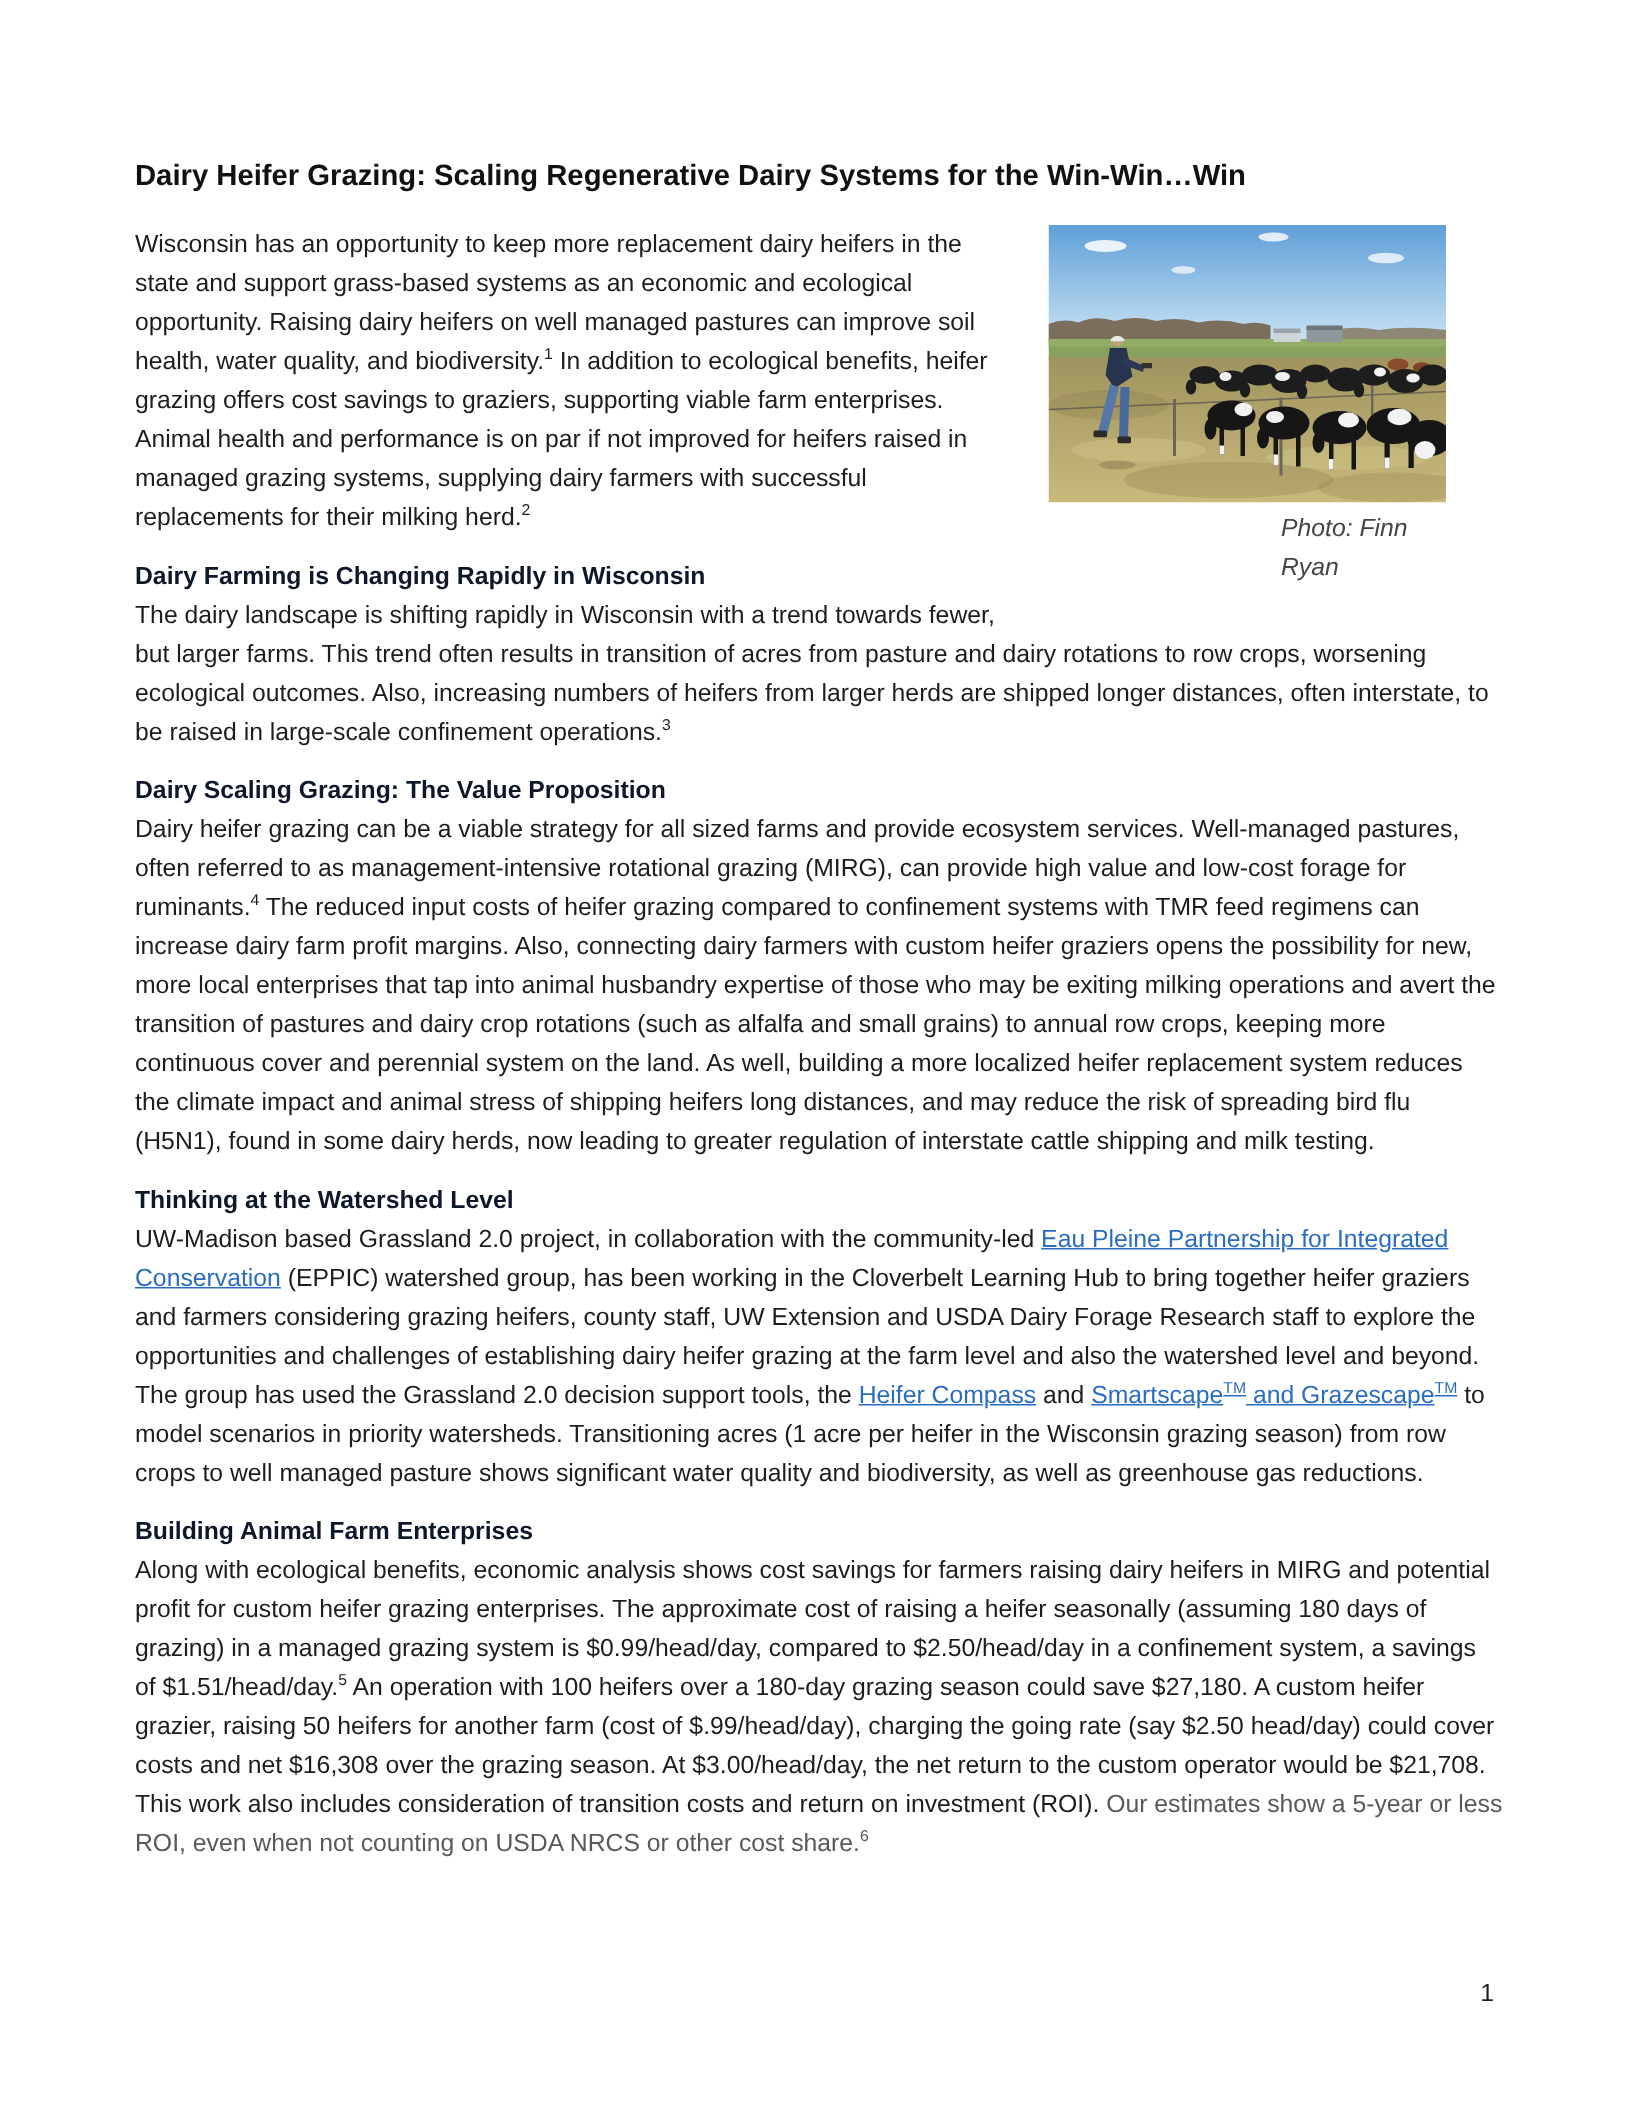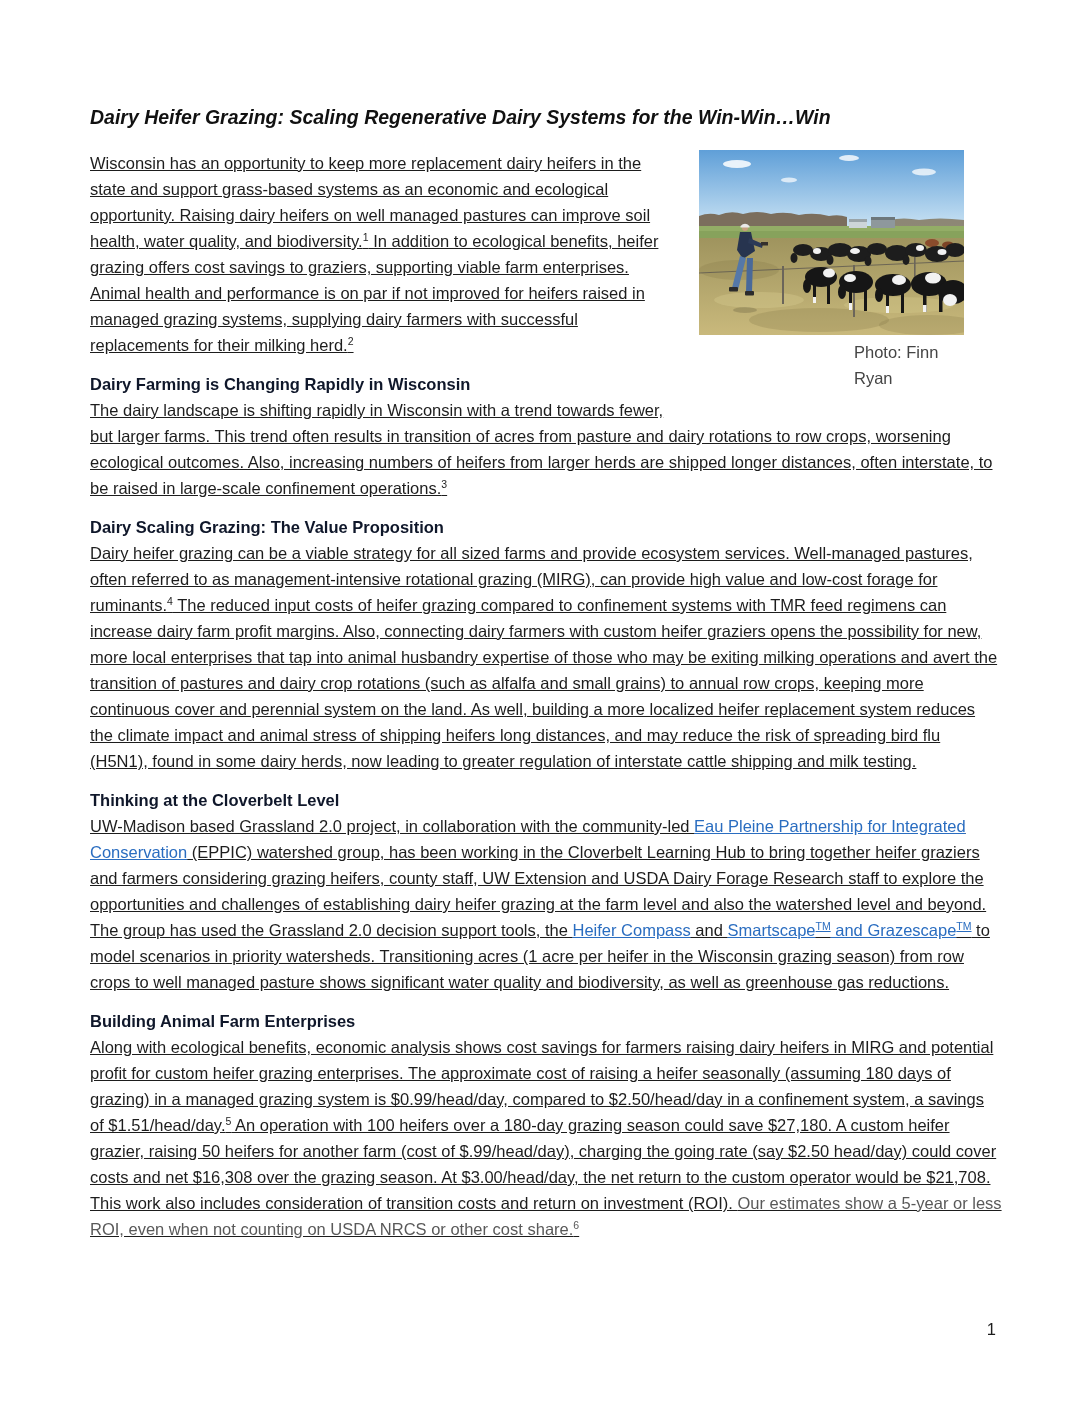--- a/index.html
+++ b/index.html
@@ -15,47 +15,47 @@
     position: absolute;
     left: 90px; top: 104px;
     width: 912px;
   }
   .doc-title {
     font-weight: bold;
     font-size: 19.5px;
     line-height: 26px;
     margin: 0 0 20px 0;
     color: #111;
-    font-style: italic;
   }
   .content {
     font-size: 16.5px;
     line-height: 26px;
   }
   figure.photo-float {
     float: right;
     width: 265px;
     margin: 0 38px 10px 30px;
     padding: 0;
   }
   .photo-frame { width: 265px; height: 185px; display: block; }
   .photo-caption {
     margin-top: 4px;
     margin-left: 155px;
     width: 112px;
     font-size: 16.5px;
     line-height: 26px;
     color: #454545;
+    font-style: italic;
   }
   .heading {
     font-weight: bold;
     margin: 0;
     color: #0f172a;
   }
-  p.para { margin: 0 0 13px 0; text-decoration: underline; }
+  p.para { margin: 0 0 13px 0; }
   .sup {
     font-size: 10.5px;
     vertical-align: super;
     line-height: 0;
   }
   .link {
     color: #2a6dc0;
     text-decoration: underline;
     cursor: pointer;
   }
@@ -188,21 +188,21 @@
       </svg>
       <figcaption class="photo-caption">Photo: Finn Ryan</figcaption>
     </figure>
 
     <div id="sections">
         <p class="para"><span>Wisconsin has an opportunity to keep more replacement dairy heifers in the state and support grass-based systems as an economic and ecological opportunity. Raising dairy heifers on well managed pastures can improve soil health, water quality, and biodiversity.</span><span class="sup">1</span><span> In addition to ecological benefits, heifer grazing offers cost savings to graziers, supporting viable farm enterprises. Animal health and performance is on par if not improved for heifers raised in managed grazing systems, supplying dairy farmers with successful replacements for their milking herd.</span><span class="sup">2</span></p>
         <div class="heading">Dairy Farming is Changing Rapidly in Wisconsin</div>
         <p class="para"><span>The dairy landscape is shifting rapidly in Wisconsin with a trend towards fewer, but larger farms. This trend often results in transition of acres from pasture and dairy rotations to row crops, worsening ecological outcomes. Also, increasing numbers of heifers from larger herds are shipped longer distances, often interstate, to be raised in large-scale confinement operations.</span><span class="sup">3</span></p>
         <div class="heading">Dairy Scaling Grazing: The Value Proposition</div>
         <p class="para"><span>Dairy heifer grazing can be a viable strategy for all sized farms and provide ecosystem services. Well-managed pastures, often referred to as management-intensive rotational grazing (MIRG), can provide high value and low-cost forage for ruminants.</span><span class="sup">4</span><span> The reduced input costs of heifer grazing compared to confinement systems with TMR feed regimens can increase dairy farm profit margins. Also, connecting dairy farmers with custom heifer graziers opens the possibility for new, more local enterprises that tap into animal husbandry expertise of those who may be exiting milking operations and avert the transition of pastures and dairy crop rotations (such as alfalfa and small grains) to annual row crops, keeping more continuous cover and perennial system on the land. As well, building a more localized heifer replacement system reduces the climate impact and animal stress of shipping heifers long distances, and may reduce the risk of spreading bird flu (H5N1), found in some dairy herds, now leading to greater regulation of interstate cattle shipping and milk testing.</span></p>
-        <div class="heading">Thinking at the Cloverbelt Level</div>
+        <div class="heading">Thinking at the Watershed Level</div>
         <p class="para"><span>UW-Madison based Grassland 2.0 project, in collaboration with the community-led </span><span class="link">Eau Pleine Partnership for Integrated Conservation</span><span> (EPPIC) watershed group, has been working in the Cloverbelt Learning Hub to bring together heifer graziers and farmers considering grazing heifers, county staff, UW Extension and USDA Dairy Forage Research staff to explore the opportunities and challenges of establishing dairy heifer grazing at the farm level and also the watershed level and beyond. The group has used the Grassland 2.0 decision support tools, the </span><span class="link">Heifer Compass</span><span> and </span><span class="link">Smartscape</span><span class="link sup">TM</span><span class="link"> and Grazescape</span><span class="link sup">TM</span><span> to model scenarios in priority watersheds. Transitioning acres (1 acre per heifer in the Wisconsin grazing season) from row crops to well managed pasture shows significant water quality and biodiversity, as well as greenhouse gas reductions.</span></p>
         <div class="heading">Building Animal Farm Enterprises</div>
         <p class="para"><span>Along with ecological benefits, economic analysis shows cost savings for farmers raising dairy heifers in MIRG and potential profit for custom heifer grazing enterprises. The approximate cost of raising a heifer seasonally (assuming 180 days of grazing) in a managed grazing system is $0.99/head/day, compared to $2.50/head/day in a confinement system, a savings of $1.51/head/day.</span><span class="sup">5</span><span> An operation with 100 heifers over a 180-day grazing season could save $27,180. A custom heifer grazier, raising 50 heifers for another farm (cost of $.99/head/day), charging the going rate (say $2.50 head/day) could cover costs and net $16,308 over the grazing season. At $3.00/head/day, the net return to the custom operator would be $21,708. This work also includes consideration of transition costs and return on investment (ROI). </span><span class="gray">Our estimates show a 5-year or less ROI, even when not counting on USDA NRCS or other cost share.</span><span class="gray sup">6</span></p>
       </div>
   </div>
 </div>
 
 <div class="page-number">1</div>
 
 </body></html>

